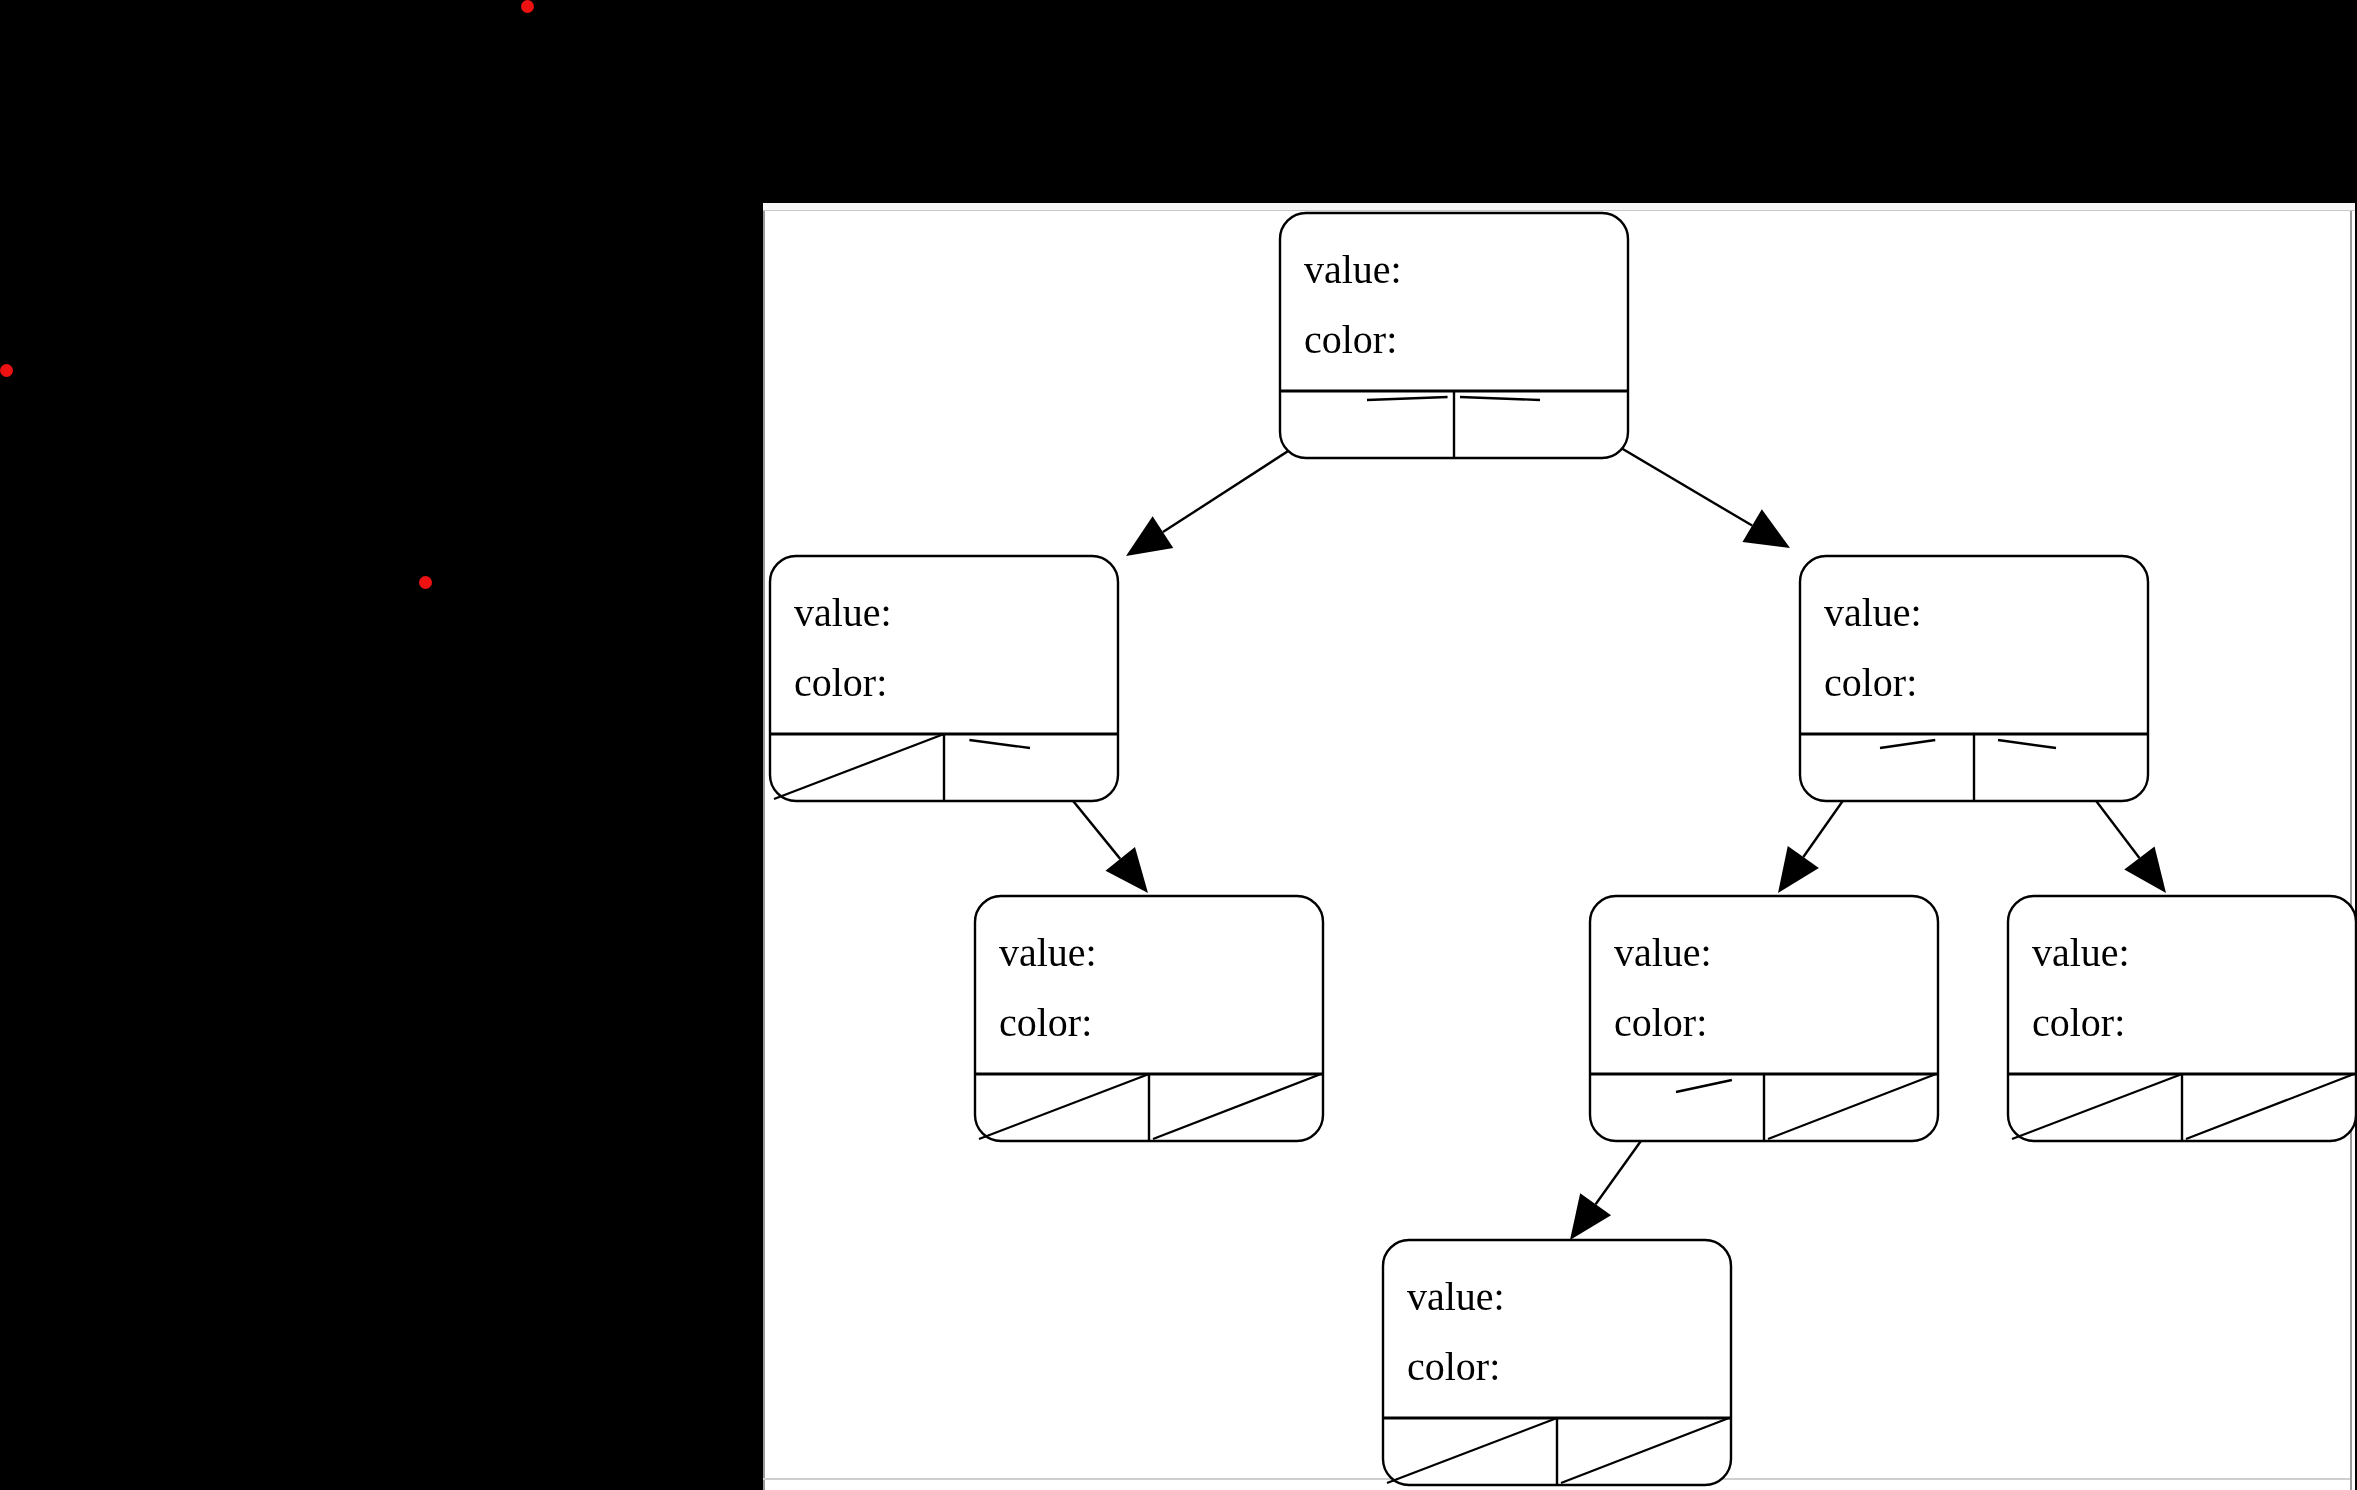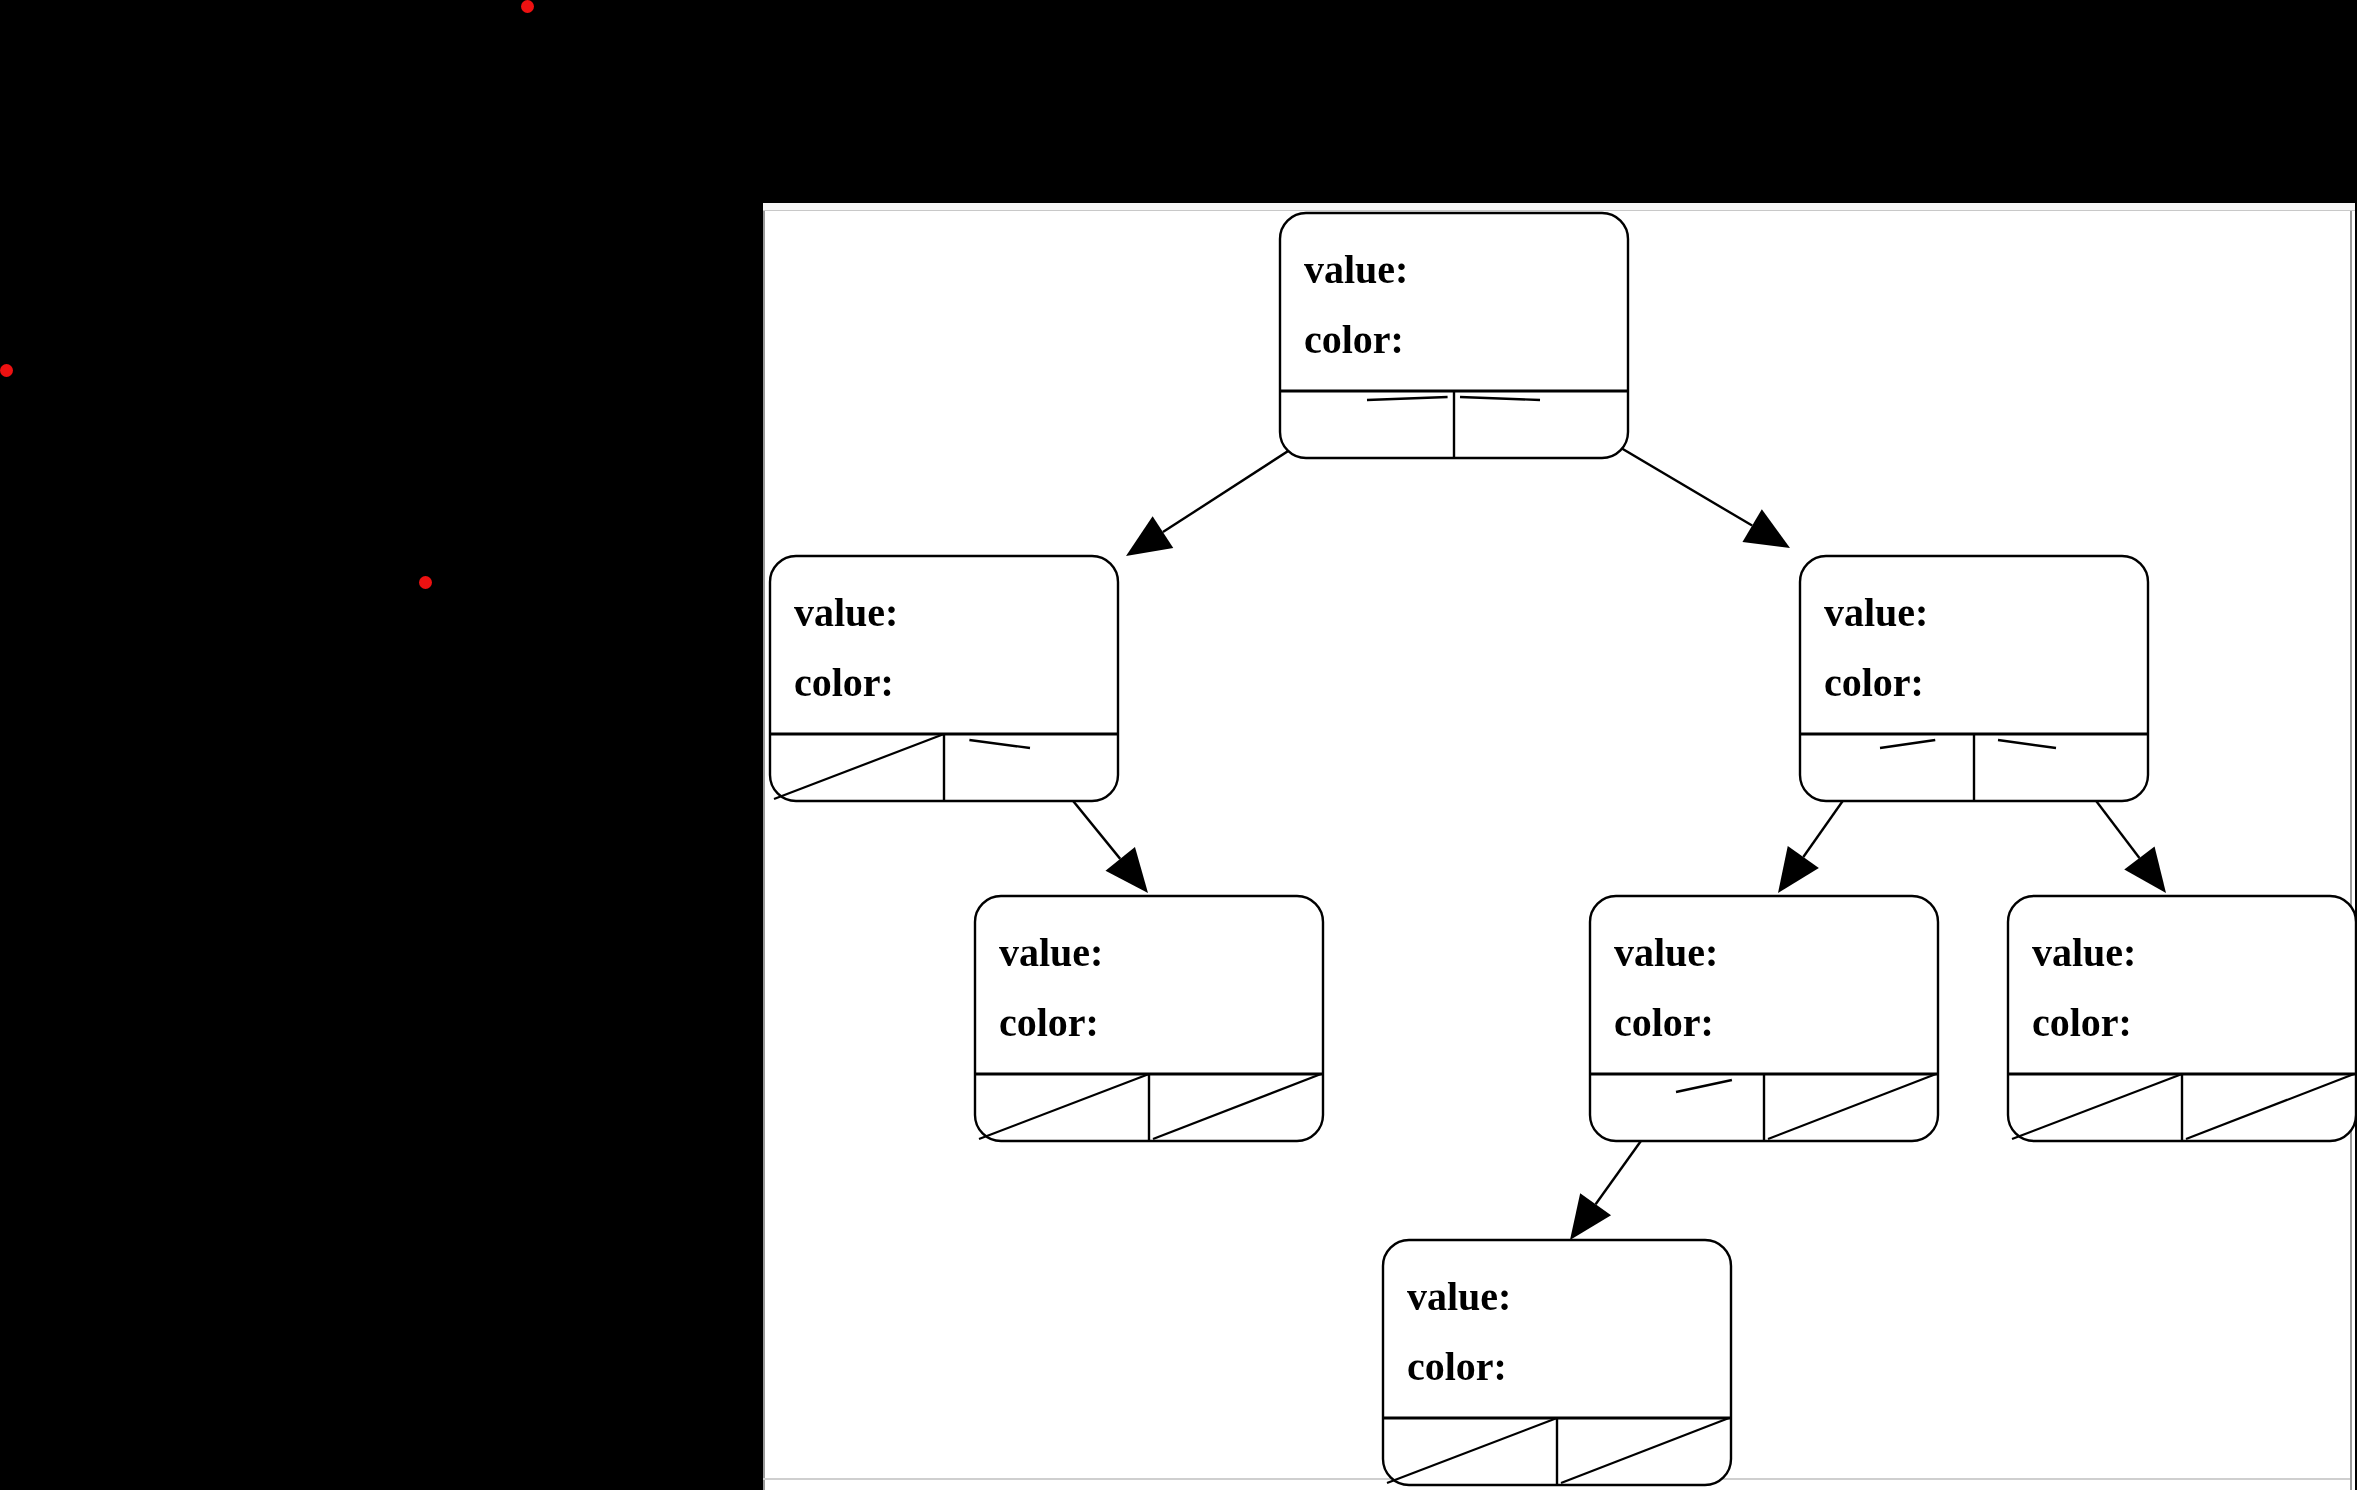--- a/index.html
+++ b/index.html
@@ -7,21 +7,20 @@
     padding: 0;
     background: #000000;
   }
   #root {
     position: relative;
     width: 2357px;
     height: 1490px;
     background: #000000;
     overflow: hidden;
     font-family: "Liberation Serif", serif;
-    font-weight: bold;
   }
 
   
   .backdrop {
     position: absolute;
     left: 0; top: 0;
     width: 2357px; height: 1490px;
     background: #000000;
   }
   .marker-dot {

